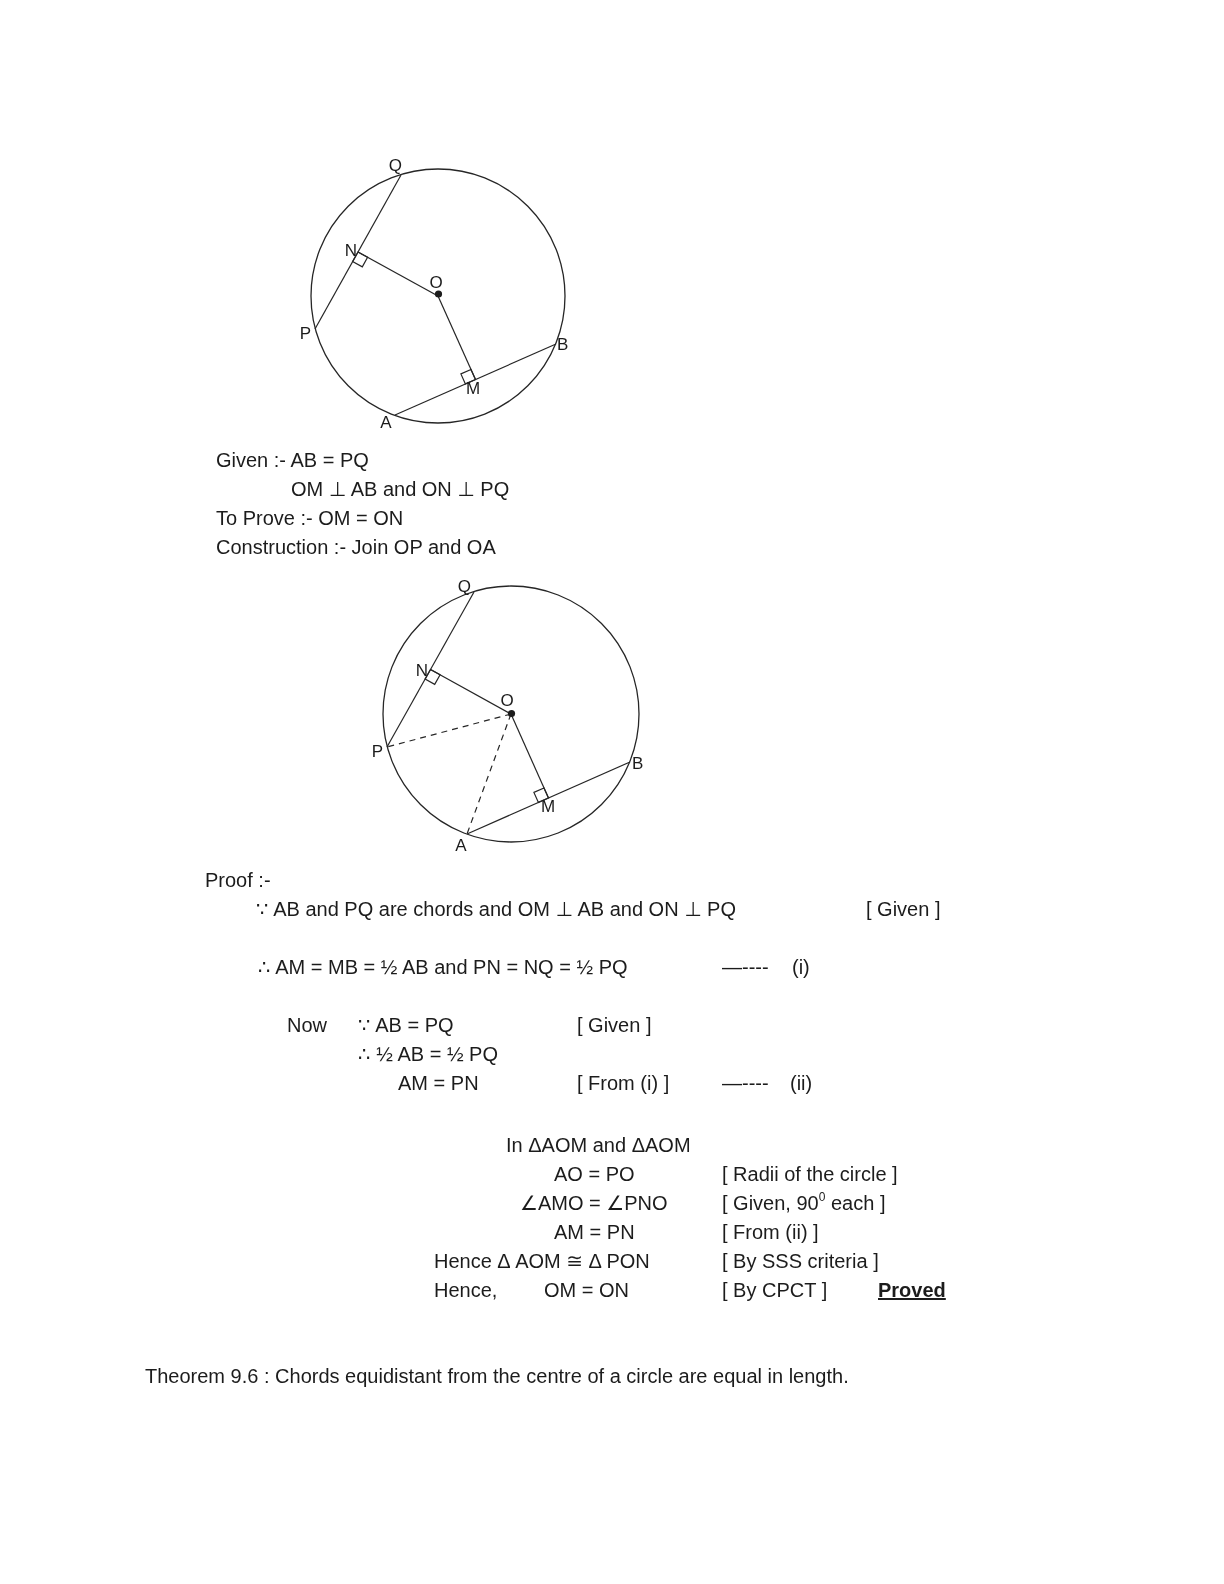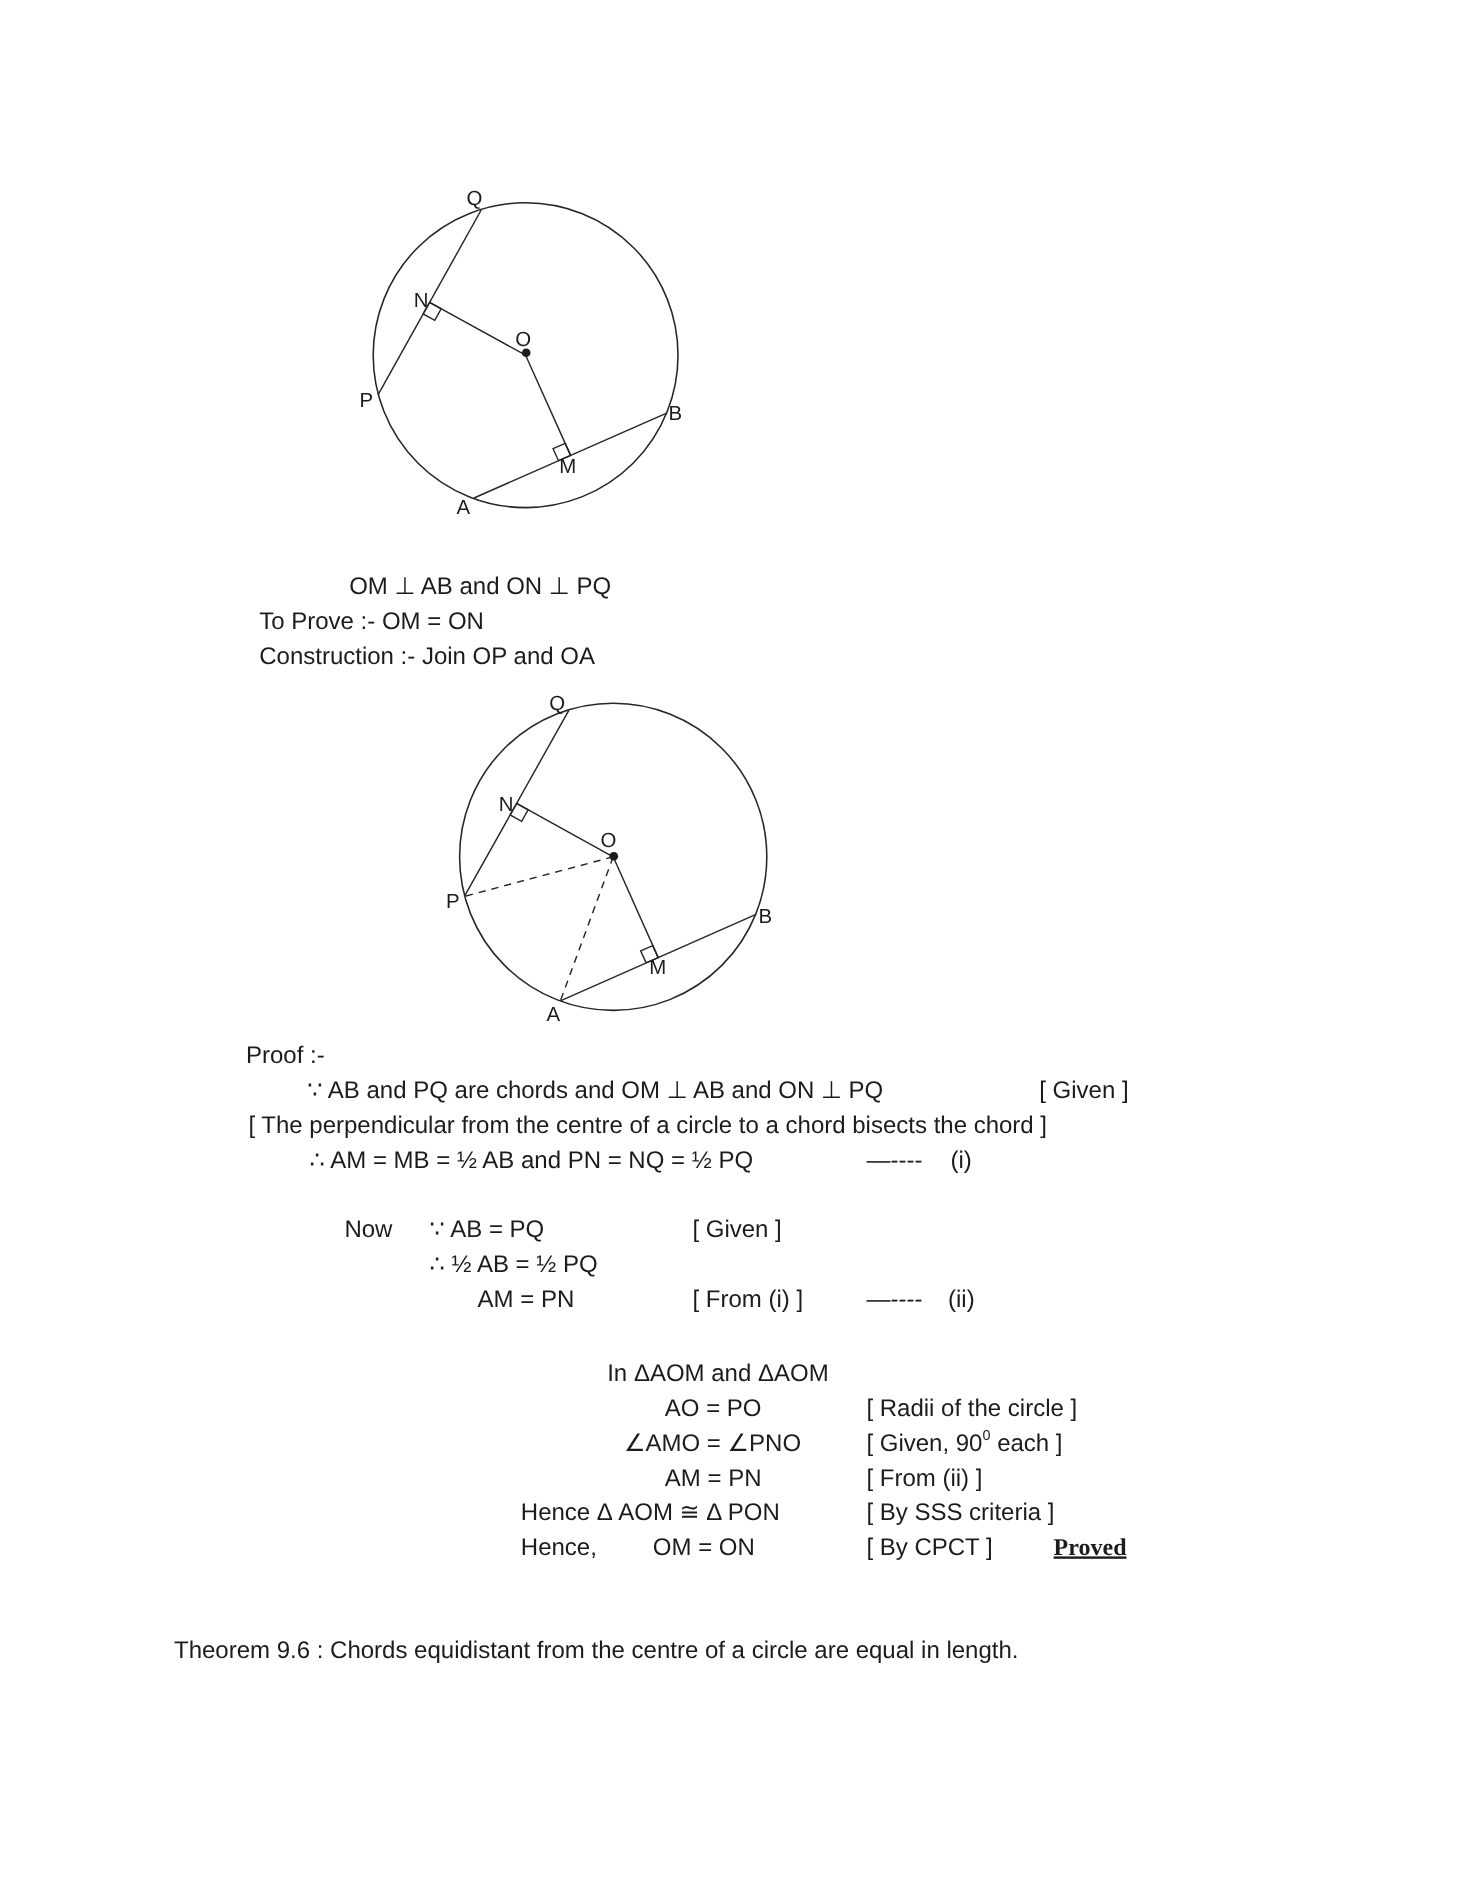--- a/index.html
+++ b/index.html
@@ -7,21 +7,21 @@
     position:relative;
     width:1224px;height:1584px;
     background:#ffffff;
     font-family:"Liberation Sans","DejaVu Sans",sans-serif;
     color:#1c1c1c;
     overflow:hidden;
   }
   .ln{position:absolute;left:0;width:100%;height:29px;font-size:20px;line-height:29px;}
   .seg{position:absolute;white-space:pre;}
   .bold{font-weight:normal;}
-  .proved{font-weight:bold;text-decoration:underline;font-family:Liberation Serif, serif;}
+  .proved{font-weight:bold;text-decoration:underline;}
   sup{font-size:12px;line-height:0;position:relative;top:-1px;}
   svg{position:absolute;}
   svg text{font-family:"Liberation Sans","DejaVu Sans",sans-serif;font-size:17px;fill:#1c1c1c;}
   .stroke{fill:none;stroke:#262626;stroke-width:1.3;}
   .thin{fill:none;stroke:#262626;stroke-width:1.2;}
   .dashed{fill:none;stroke:#262626;stroke-width:1.2;stroke-dasharray:6 5;}
 </style>
 </head>
 <body>
 
@@ -38,20 +38,23 @@
     <circle cx="438.5" cy="294" r="3.6" fill="#1c1c1c"></circle>
     <text x="402" y="171" text-anchor="end">Q</text>
     <text x="357" y="256" text-anchor="end">N</text>
     <text x="436" y="288" text-anchor="middle">O</text>
     <text x="311" y="339" text-anchor="end">P</text>
     <text x="557" y="350" text-anchor="start">B</text>
     <text x="466" y="394" text-anchor="start">M</text>
     <text x="386" y="428" text-anchor="middle">A</text>
   </svg>
 
+  <div class="ln" style="top:446px">
+    <span class="seg" style="left:216px">Given :- AB = PQ</span>
+  </div>
   <div class="ln" style="top:475px">
     <span class="seg" style="left:291px">OM ⊥ AB and ON ⊥ PQ</span>
   </div>
   <div class="ln" style="top:504px">
     <span class="seg" style="left:216px">To Prove :- OM = ON</span>
   </div>
   <div class="ln" style="top:533px">
     <span class="seg" style="left:216px">Construction :- Join OP and OA</span>
   </div>
 
@@ -74,23 +77,20 @@
     <text x="541" y="812" text-anchor="start">M</text>
     <text x="461" y="851" text-anchor="middle">A</text>
   </svg>
 
   <div class="ln" style="top:866px">
     <span class="seg" style="left:205px">Proof :-</span>
   </div>
   <div class="ln" style="top:895px">
     <span class="seg" style="left:256px">∵ AB and PQ are chords and OM ⊥ AB and ON ⊥ PQ</span>
     <span class="seg" style="left:866px">[ Given ]</span>
-  </div>
-  <div class="ln" style="top:924px">
-    <span class="seg" style="left:207px">[ The perpendicular from the centre of a circle to a chord bisects the chord ]</span>
   </div>
   <div class="ln" style="top:953px">
     <span class="seg" style="left:258px">∴ AM = MB = ½ AB and PN = NQ = ½ PQ</span>
     <span class="seg" style="left:722px">—----</span>
     <span class="seg" style="left:792px">(i)</span>
   </div>
 
   <div class="ln" style="top:1011px">
     <span class="seg" style="left:287px">Now</span>
     <span class="seg" style="left:358px">∵ AB = PQ</span>

